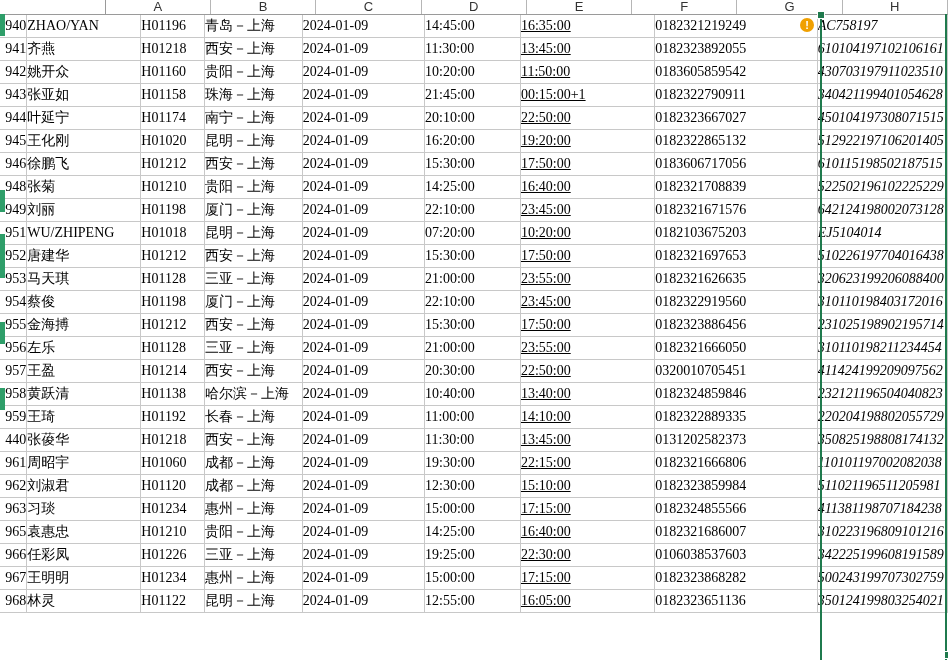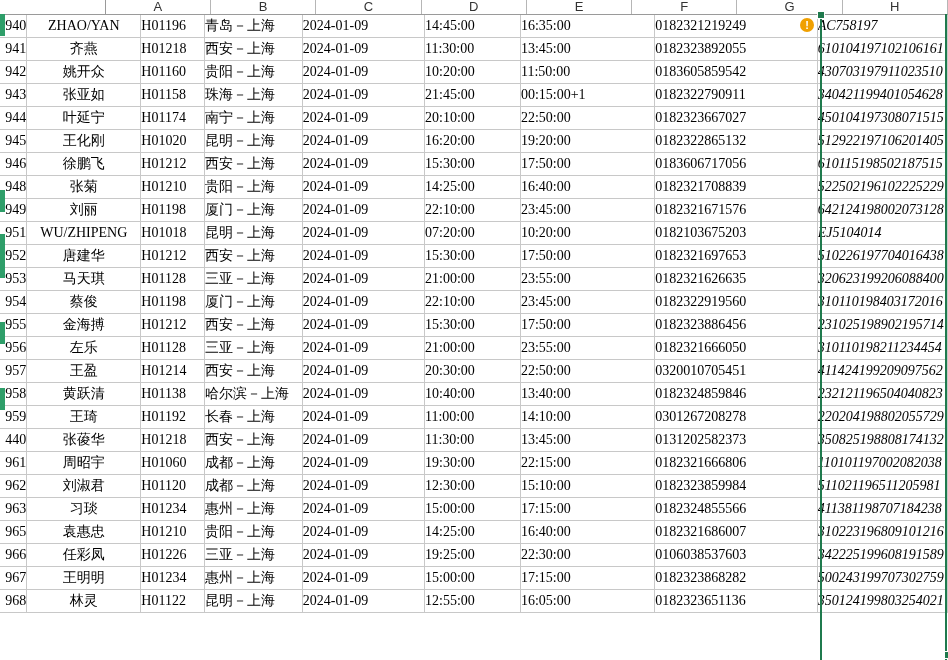--- a/index.html
+++ b/index.html
@@ -59,26 +59,26 @@
     width: 26px;
     background: #ffffff;
     color: #000000;
     text-align: right;
     padding-right: 2px;
     font-size: 13px;
     font-weight: bold;
     border-right: 1px solid #9a9a9a;
     font-family: "Liberation Sans", sans-serif;
   }
-  td.c-a { width: 112px; padding-left: 3px; text-align: center; }
+  td.c-a { width: 112px; padding-left: 3px; }
   td.c-b { width: 62px;  padding-left: 3px; }
   td.c-c { width: 96px;  padding-left: 18px; }
   td.c-d { width: 120px; padding-left: 8px; }
   td.c-e { width: 94px;  padding-left: 18px; }
-  td.c-f { width: 132px; padding-left: 3px; }
+  td.c-f { width: 132px; padding-left: 3px; text-decoration: underline; }
   td.c-g { width: 160px; padding-left: 3px; }
   td.c-h { width: 128px; padding-left: 3px; font-style: italic; }
 
   
   .selframe {
     position: absolute;
     top: 14px;
     left: 820px;
     width: 127px;
     height: 646px;
@@ -327,21 +327,21 @@
           <td class="c-h">232121196504040823</td>
         </tr>
         <tr>
           <td class="rownum">959</td>
           <td class="c-a">王琦</td>
           <td class="c-b">H01192</td>
           <td class="c-c">长春－上海</td>
           <td class="c-d">2024-01-09</td>
           <td class="c-e">11:00:00</td>
           <td class="c-f">14:10:00</td>
-          <td class="c-g">0301267208278</td>
+          <td class="c-g">0182322889335</td>
           <td class="c-h">220204198802055729</td>
         </tr>
         <tr>
           <td class="rownum">440</td>
           <td class="c-a">张葰华</td>
           <td class="c-b">H01218</td>
           <td class="c-c">西安－上海</td>
           <td class="c-d">2024-01-09</td>
           <td class="c-e">11:30:00</td>
           <td class="c-f">13:45:00</td>

